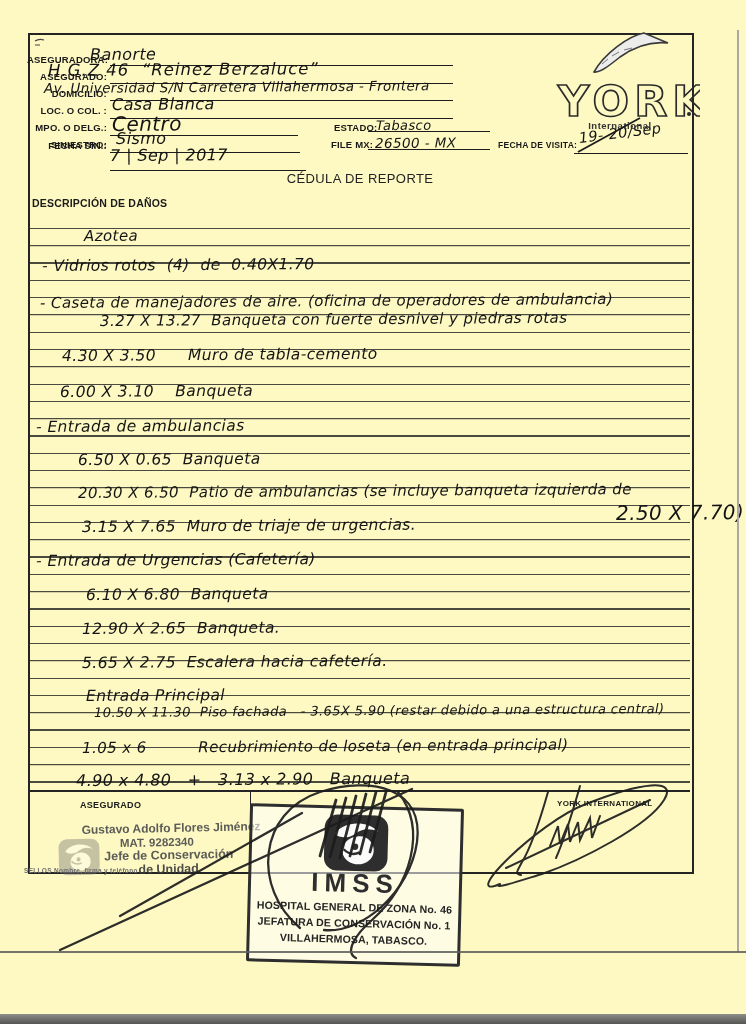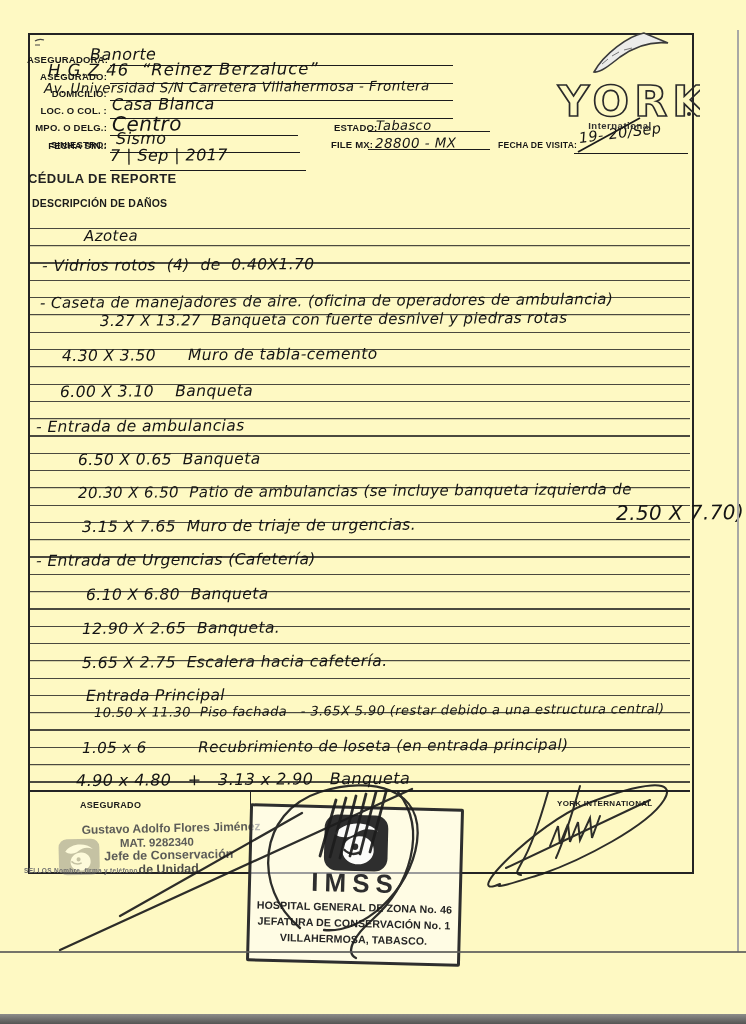--- a/index.html
+++ b/index.html
@@ -13,22 +13,22 @@
   .lbl{position:absolute;left:27px;width:80px;text-align:right;font-size:9.5px;
        font-weight:bold;color:#181818;letter-spacing:.2px;white-space:nowrap;}
   .lbl2{position:absolute;font-size:9.5px;font-weight:bold;color:#181818;
         letter-spacing:.2px;white-space:nowrap;}
   
   .u{position:absolute;height:0;border-bottom:1.6px solid #1c1c1c;}
   
   .hw{position:absolute;font-family:"DejaVu Sans",sans-serif;font-style:italic;
       color:#141414;white-space:pre;letter-spacing:.4px;transform:rotate(-.4deg);
       transform-origin:left top;line-height:1.05;}
-  .title{position:absolute;left:28px;top:171px;width:664px;
-         font-size:13px;font-weight:bold;letter-spacing:.4px;color:#222;}
+  .title{position:absolute;left:28px;top:171px;width:664px;text-align:center;
+         font-size:13px;font-weight:normal;letter-spacing:.4px;color:#222;}
   .desc{position:absolute;left:32px;top:197px;font-size:10.5px;font-weight:bold;
         letter-spacing:.2px;color:#1b1b1b;}
   
   .rules{position:absolute;left:30px;top:212px;width:660px;height:579px;
     background:repeating-linear-gradient(to bottom,
       transparent 0 15.8px,
       rgba(30,30,30,.8) 15.8px 17px,
       rgba(30,30,30,.18) 17px 17.3px);}
   
   .footline{position:absolute;left:28px;top:790px;width:662px;height:0;
@@ -89,21 +89,21 @@
   <div class="u" style="left:574px;top:153px;width:114px"></div>
 
   <div class="hw" style="left:90px;top:47px;font-size:16px">Banorte</div>
   <div class="hw" style="left:48px;top:62px;font-size:16.5px;letter-spacing:1px">H.G.Z 46  “Reinez Berzaluce”</div>
   <div class="hw" style="left:44px;top:81px;font-size:13.5px">Av. Universidad S/N Carretera Villahermosa - Frontera</div>
   <div class="hw" style="left:112px;top:97px;font-size:16px">Casa Blanca</div>
   <div class="hw" style="left:112px;top:114px;font-size:20px">Centro</div>
   <div class="hw" style="left:116px;top:131px;font-size:16px">Sismo</div>
   <div class="hw" style="left:110px;top:148px;font-size:16px">7 | Sep | 2017</div>
   <div class="hw" style="left:376px;top:119px;font-size:13px">Tabasco</div>
-  <div class="hw" style="left:375px;top:136px;font-size:13.5px">28800 - MX</div>
+  <div class="hw" style="left:375px;top:136px;font-size:13.5px">26500 - MX</div>
   <div class="hw" style="left:578px;top:131px;font-size:14.5px;transform:rotate(-7deg)">19- 20/Sep</div>
 
   <svg class="abs" style="left:552px;top:26px" width="148" height="112" viewBox="0 0 148 112">
     <path d="M42,46 C52,28 76,10 92,7 L116,17 C98,15 82,21 68,31 C58,39 48,47 42,46 Z" fill="#ececea" stroke="#3a3a3a" stroke-width="1.6"></path>
     <path d="M50,38 l6,-5 m4,-3 l7,-4 m5,-2 l8,-2" stroke="#777" stroke-width="1" fill="none"></path>
     <text x="6" y="90" font-family="DejaVu Sans, sans-serif" font-weight="bold" font-size="43" letter-spacing="5" fill="none" stroke="#2b2b2b" stroke-width="1.7">YORK</text>
     <circle cx="137" cy="88" r="2" fill="#2b2b2b"></circle>
     <text x="68" y="103" text-anchor="middle" font-family="Liberation Sans, sans-serif" font-weight="bold" font-size="9.5" fill="#333" letter-spacing=".5">International</text>
   </svg>
 

